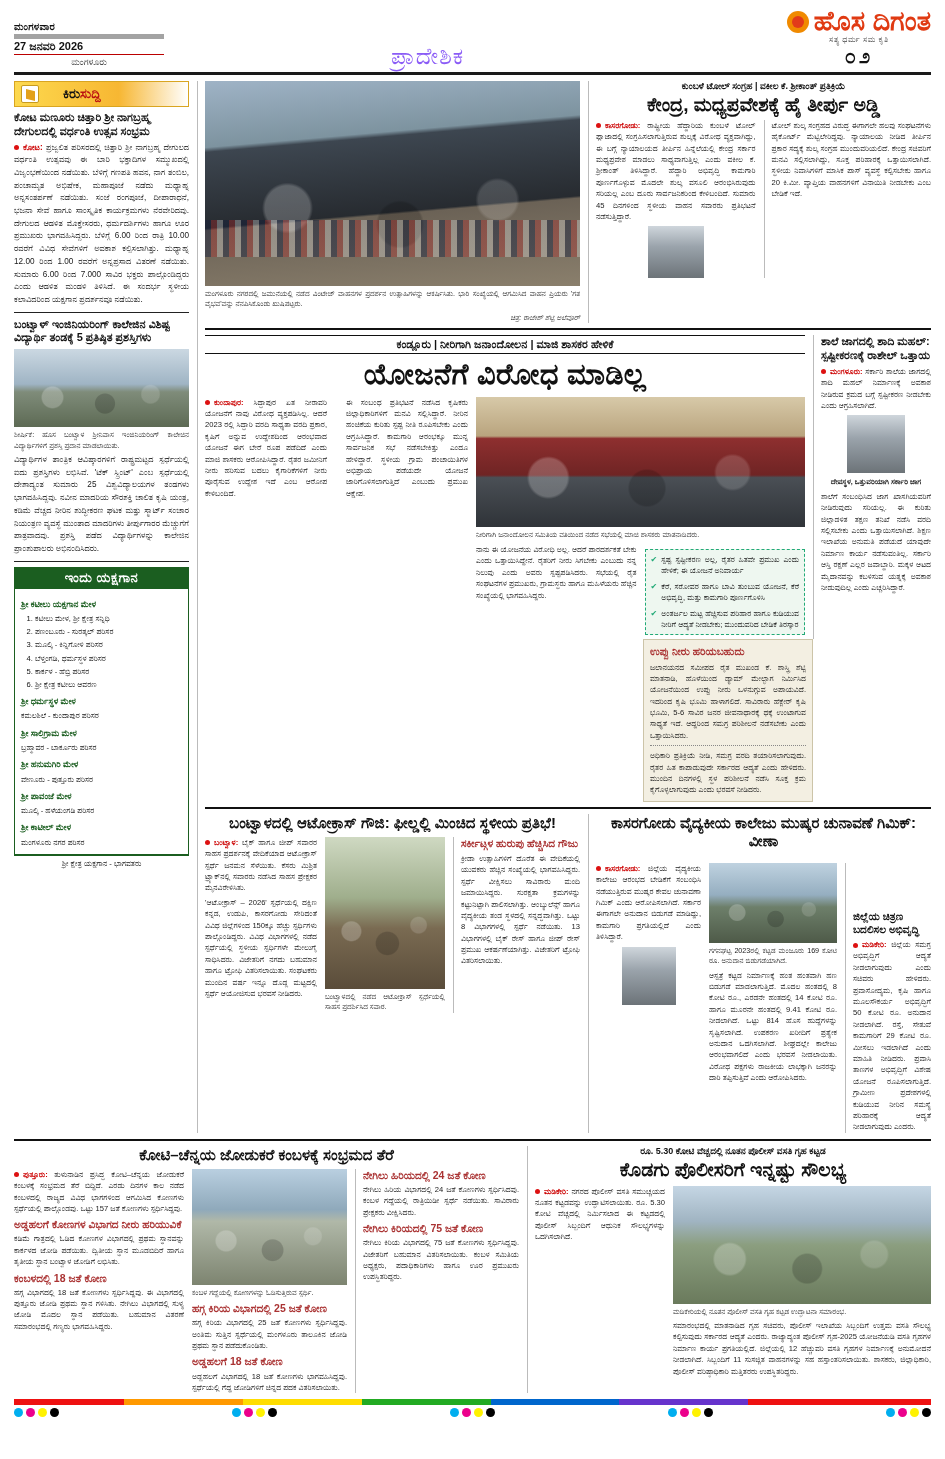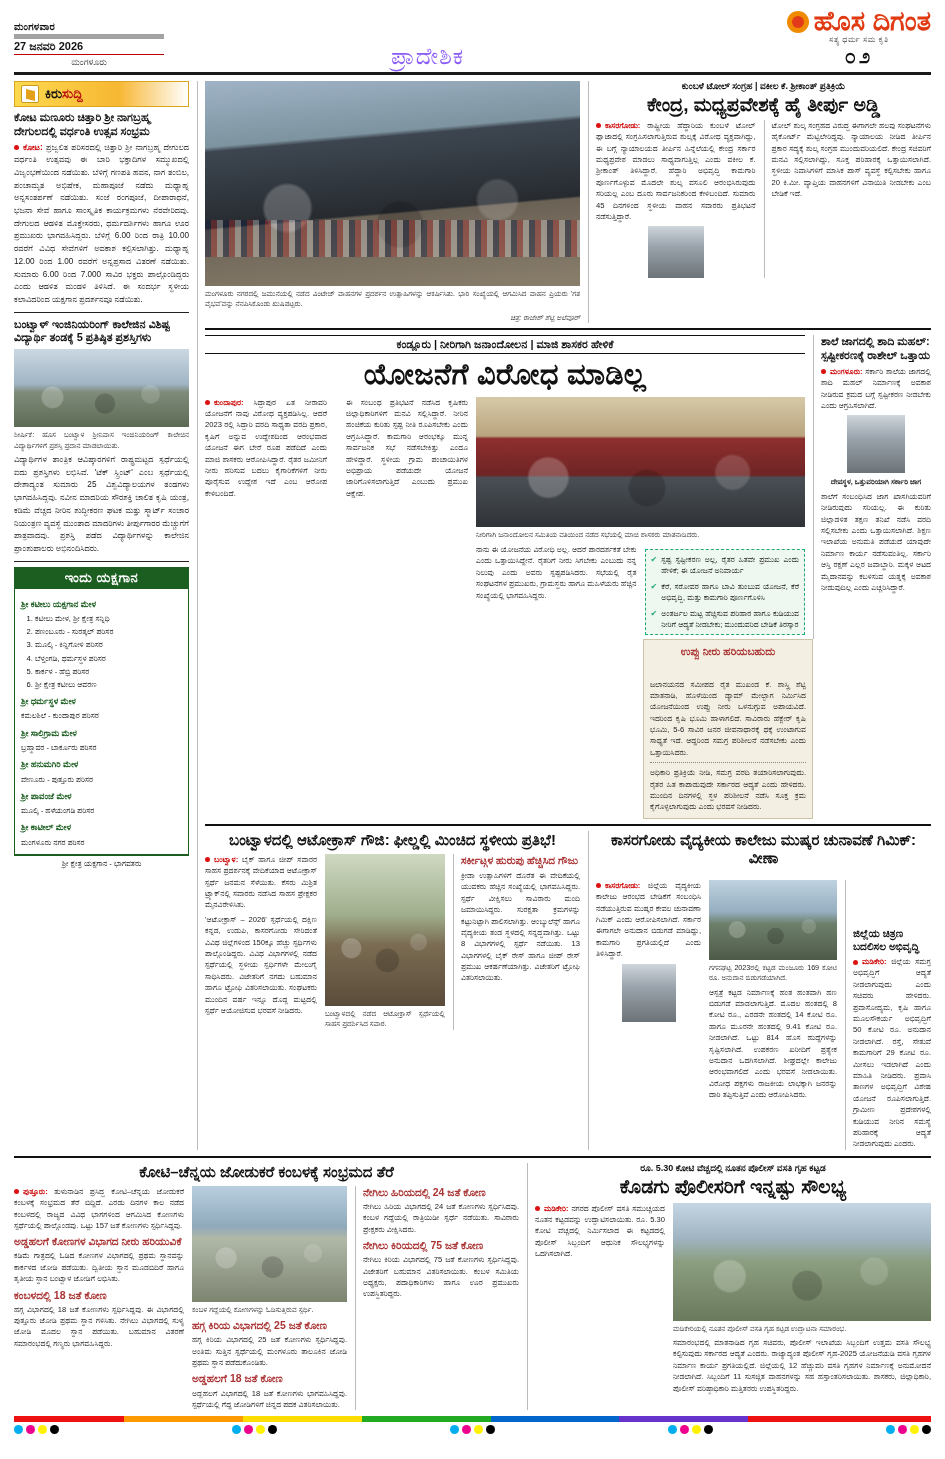--- a/index.html
+++ b/index.html
@@ -99,21 +99,21 @@
       radial-gradient(circle at 22% 62%, rgba(255,255,255,.22) 0 7%, transparent 8%),
       radial-gradient(circle at 52% 70%, rgba(0,0,0,.18) 0 9%, transparent 10%),
       radial-gradient(circle at 78% 58%, rgba(255,255,255,.15) 0 6%, transparent 7%);
   }
   .ph.dark-row:after{
     content:""; position:absolute; left:0; right:0; bottom:14%; height:18%;
     background:repeating-linear-gradient(90deg, rgba(20,30,60,.45) 0 6px, rgba(180,40,40,.35) 6px 12px, rgba(240,240,240,.3) 12px 18px);
   }
 
   .kirusuddi {
-    display:flex; align-items:center; gap:6px;
+    display:flex; align-items:center; gap:24px;
     background:linear-gradient(90deg,#fdd94e 0%, #f7b733 60%, #ffffff 100%);
     border:1px solid #d9a520; padding:3px 6px; margin-bottom:4px;
   }
   .kirusuddi .ks-icon {
     width:18px; height:18px; background:#fff; border:1px solid #c79b1f; border-radius:2px;
     position:relative;
   }
   .kirusuddi .ks-icon:after{
     content:""; position:absolute; left:4px; top:3px; width:9px; height:12px;
     background:#e3a11b; clip-path:polygon(0 0,100% 18%,100% 100%,0 82%);
@@ -315,21 +315,21 @@
           <div class="ph portrait" style="height:58px;width:58px;margin:4px auto;"></div>
           <div class="caption" style="text-align:center;font-weight:bold;">ದೇವಸ್ಥಳ, ಒತ್ತುವರಿಯಾಗಿ ಸರ್ಕಾರಿ ಜಾಗ</div>
           <div class="body-text small" style="margin-top:3px;">ಶಾಲೆಗೆ ಸಂಬಂಧಿಸಿದ ಜಾಗ ಖಾಸಗಿಯವರಿಗೆ ನೀಡಿರುವುದು ಸರಿಯಲ್ಲ. ಈ ಕುರಿತು ಜಿಲ್ಲಾಡಳಿತ ತಕ್ಷಣ ತನಿಖೆ ನಡೆಸಿ ವರದಿ ಸಲ್ಲಿಸಬೇಕು ಎಂದು ಒತ್ತಾಯಿಸಲಾಗಿದೆ. ಶಿಕ್ಷಣ ಇಲಾಖೆಯ ಅನುಮತಿ ಪಡೆಯದೆ ಯಾವುದೇ ನಿರ್ಮಾಣ ಕಾರ್ಯ ನಡೆಸುವಂತಿಲ್ಲ. ಸರ್ಕಾರಿ ಆಸ್ತಿ ರಕ್ಷಣೆ ಎಲ್ಲರ ಜವಾಬ್ದಾರಿ. ಮಕ್ಕಳ ಆಟದ ಮೈದಾನವನ್ನು ಕಬಳಿಸುವ ಯತ್ನಕ್ಕೆ ಅವಕಾಶ ನೀಡುವುದಿಲ್ಲ ಎಂದು ಎಚ್ಚರಿಸಿದ್ದಾರೆ.</div>
         </div>
       </div>
 
       <div class="cols">
         <div class="col" style="flex:0 0 430px;"></div>
         <div class="col" style="flex:0 0 170px;">
           <div class="tint-panel">
-            <h4 class="hl-xs" style="text-align:center;color:#a33;margin-bottom:20px;">ಉಪ್ಪು ನೀರು ಹರಿಯಬಹುದು</h4>
+            <h4 class="hl-xs" style="text-align:left;color:#a33;margin-bottom:3px;">ಉಪ್ಪು ನೀರು ಹರಿಯಬಹುದು</h4>
             <div class="body-text small">ಜಲಾನಯನದ ಸಮೀಪದ ರೈತ ಮುಖಂಡ ಕೆ. ಶಾಸ್ತ್ರಿ ಶೆಟ್ಟಿ ಮಾತನಾಡಿ, ಹೊಳೆಯಿಂದ ಡ್ಯಾಮ್ ಮೇಲ್ಭಾಗ ನಿರ್ಮಿಸಿದ ಯೋಜನೆಯಿಂದ ಉಪ್ಪು ನೀರು ಒಳನುಗ್ಗುವ ಅಪಾಯವಿದೆ. ಇದರಿಂದ ಕೃಷಿ ಭೂಮಿ ಹಾಳಾಗಲಿದೆ. ಸಾವಿರಾರು ಹೆಕ್ಟೇರ್ ಕೃಷಿ ಭೂಮಿ, 5-6 ಸಾವಿರ ಜನರ ಜೀವನಾಧಾರಕ್ಕೆ ಧಕ್ಕೆ ಉಂಟಾಗುವ ಸಾಧ್ಯತೆ ಇದೆ. ಆದ್ದರಿಂದ ಸಮಗ್ರ ಪರಿಶೀಲನೆ ನಡೆಸಬೇಕು ಎಂದು ಒತ್ತಾಯಿಸಿದರು.</div>
             <div class="hr-dot"></div>
             <div class="body-text small">ಅಧಿಕಾರಿ ಪ್ರತಿಕ್ರಿಯೆ ನೀಡಿ, ಸಮಗ್ರ ವರದಿ ತಯಾರಿಸಲಾಗುವುದು. ರೈತರ ಹಿತ ಕಾಪಾಡುವುದೇ ಸರ್ಕಾರದ ಆದ್ಯತೆ ಎಂದು ಹೇಳಿದರು. ಮುಂದಿನ ದಿನಗಳಲ್ಲಿ ಸ್ಥಳ ಪರಿಶೀಲನೆ ನಡೆಸಿ ಸೂಕ್ತ ಕ್ರಮ ಕೈಗೊಳ್ಳಲಾಗುವುದು ಎಂದು ಭರವಸೆ ನೀಡಿದರು.</div>
           </div>
         </div>
         <div class="col"></div>
       </div>
 
       <div class="rule-h thick"></div>
 

